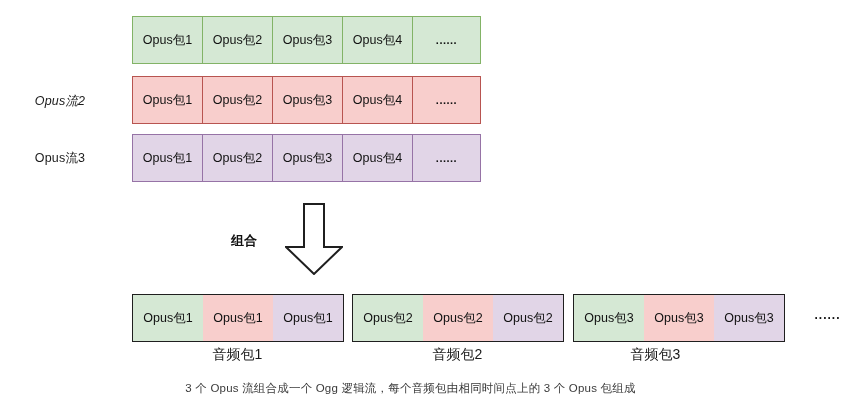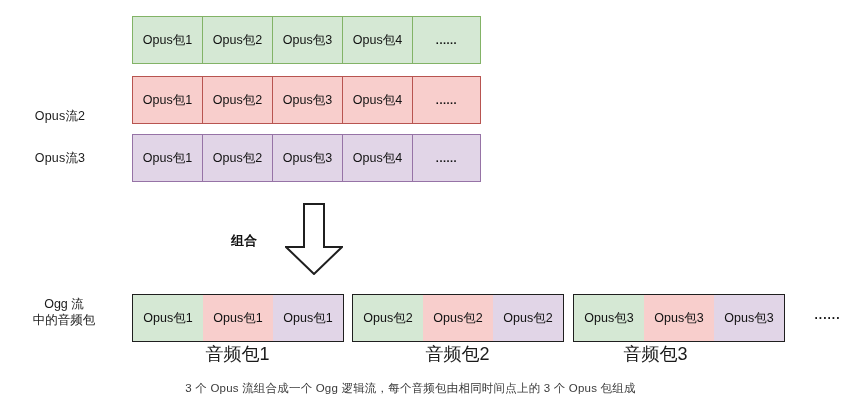--- a/index.html
+++ b/index.html
@@ -114,21 +114,21 @@
     white-space: nowrap;
   }
   .cell.c-green  { background: #d5e8d4; }
   .cell.c-pink   { background: #f8cecc; }
   .cell.c-purple { background: #e1d5e7; }
 
   .group-caption {
     position: absolute;
     top: 345px;
     height: 18px;
-    font-size: 18px;
+    font-size: 14px;
     color: #1a1a1a;
     text-align: center;
     line-height: 18px;
   }
 
   .tail-dots {
     position: absolute;
     left: 800px;
     top: 308px;
     width: 55px;
@@ -157,21 +157,21 @@
 <div class="canvas">
 
   <div class="stream-row r1">
     <div class="pkt">Opus包1</div>
     <div class="pkt">Opus包2</div>
     <div class="pkt">Opus包3</div>
     <div class="pkt">Opus包4</div>
     <div class="pkt last">......</div>
   </div>
 
-  <div class="stream-label" style="top:108px;">Opus流2</div>
+  <div class="stream-label" style="top:93px;font-style:italic;">Opus流2</div>
   <div class="stream-row r2">
     <div class="pkt">Opus包1</div>
     <div class="pkt">Opus包2</div>
     <div class="pkt">Opus包3</div>
     <div class="pkt">Opus包4</div>
     <div class="pkt last">......</div>
   </div>
 
   <div class="stream-label" style="top:150px;text-align:center;">Opus流3</div>
   <div class="stream-row r3">
@@ -182,24 +182,20 @@
     <div class="pkt last">......</div>
   </div>
 
   <div class="combine-label">组合</div>
   <div class="arrow-wrap">
     <svg width="58" height="72" viewBox="0 0 58 72" xmlns="http://www.w3.org/2000/svg">
       <polygon points="19,1 39,1 39,44 57,44 29,71 1,44 19,44" fill="#ffffff" stroke="#1f1f1f" stroke-width="2" stroke-linejoin="miter"></polygon>
     </svg>
   </div>
 
-  <div class="ogg-label">
-    <div>Ogg 流</div>
-    <div>中的音频包</div>
-  </div>
 
   <div class="group" style="left:132px;">
     <div class="cell c-green">Opus包1</div>
     <div class="cell c-pink">Opus包1</div>
     <div class="cell c-purple">Opus包1</div>
   </div>
   <div class="group-caption" style="left:132px;width:211px;">音频包1</div>
 
   <div class="group" style="left:352px;">
     <div class="cell c-green">Opus包2</div>

